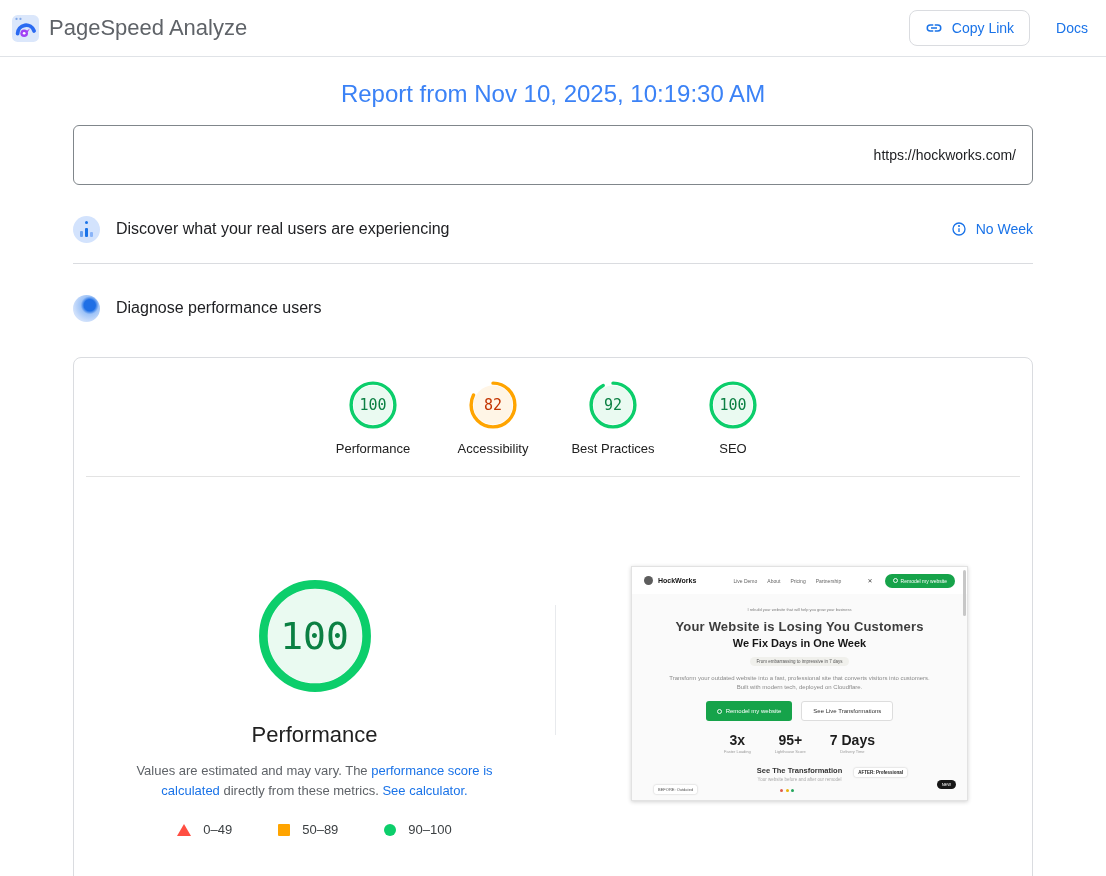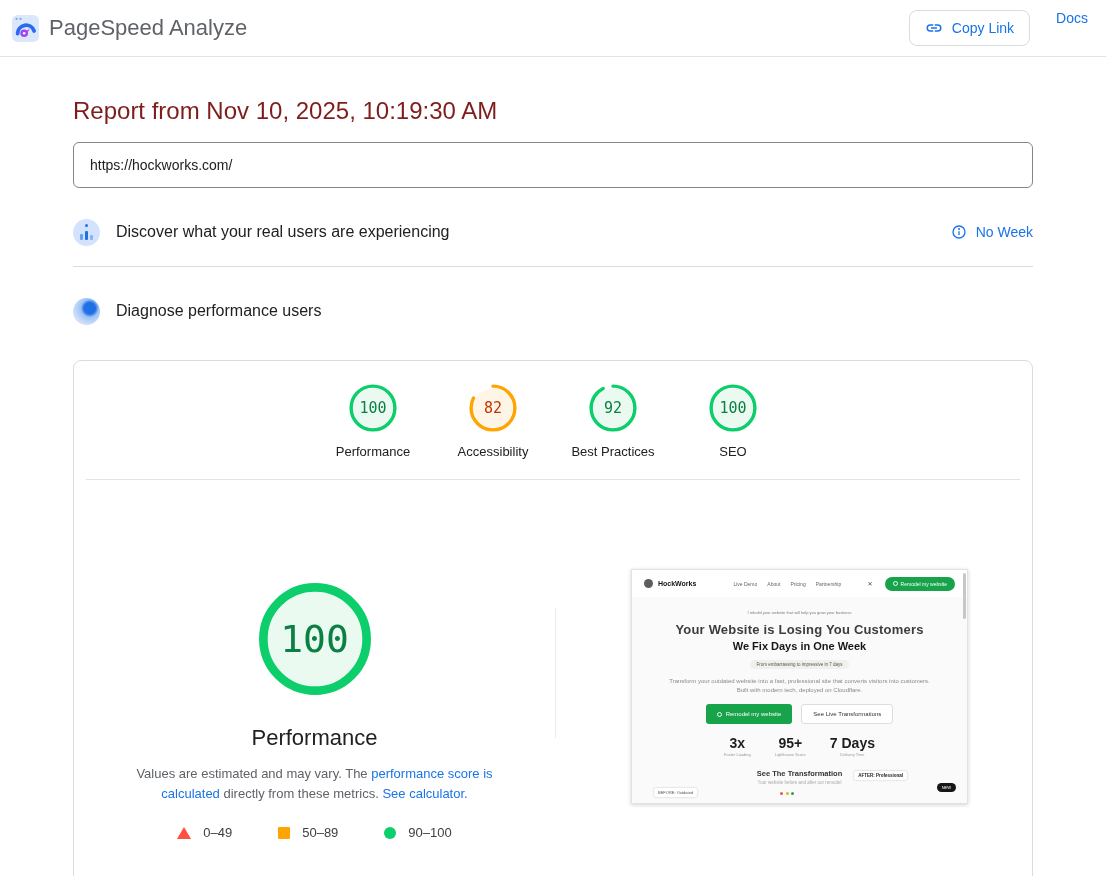--- a/index.html
+++ b/index.html
@@ -15,32 +15,32 @@
     --thumb-green:#16a34a;
   }
   *{margin:0;padding:0;box-sizing:border-box;}
   html,body{width:1106px;height:876px;overflow:hidden;background:#fff;
     font-family:"Liberation Sans","DejaVu Sans",sans-serif;color:#202124;}
 
   
   .appbar{height:57px;display:flex;align-items:center;padding:0 18px 0 12px;border-bottom:1px solid #e0e3e7;}
   .logo{width:27px;height:27px;display:block;}
   .app-title{margin-left:10px;font-size:22px;color:#5f6368;font-weight:400;}
-  .appbar-right{margin-left:auto;display:flex;}
+  .appbar-right{margin-left:auto;display:flex;align-items:center;}
   .copy-btn{display:flex;align-items:center;gap:9px;border:1px solid #dadce0;border-radius:8px;
     background:#fff;padding:8px 15px;color:var(--accent-blue);font-size:14px;font-weight:500;cursor:pointer;}
   .docs-link{margin-left:26px;color:var(--accent-blue);font-size:14px;font-weight:500;text-decoration:none;cursor:pointer;}
 
   
   .main{width:960px;margin:0 auto;}
-  .report-title{margin-top:40px;font-size:24px;font-weight:400;color:#7f1d1d;}
+  .report-title{margin-top:23px;font-size:24px;font-weight:400;color:#3b82f6;text-align:center;}
 
   .url-row{margin-top:17px;display:flex;gap:17px;}
-  .url-input{flex:1;height:46px;border:1px solid #80868b;border-radius:6px;padding:0 16px;
-    font-size:14px;color:#202124;font-family:inherit;outline:none;}
+  .url-input{flex:1;height:60px;border:1px solid #80868b;border-radius:6px;padding:0 16px;
+    font-size:14px;color:#202124;font-family:inherit;outline:none;text-align:right;}
   .analyze-btn{width:101px;height:46px;border:none;border-radius:7px;background:var(--analyze-blue);
     color:#fff;font-size:14px;font-weight:500;font-family:inherit;cursor:pointer;}
 
   
   .tabs{margin-top:20px;display:flex;justify-content:center;}
   .tab{display:flex;align-items:center;gap:10px;padding:13px 21px;font-size:15px;color:#5f6368;
     cursor:pointer;position:relative;}
   .tab svg{display:block;}
   .tab.active{background:#e8f0fe;color:var(--accent-blue);}
   .tab.active::after{content:"";position:absolute;left:0;right:0;bottom:-4px;height:4px;

